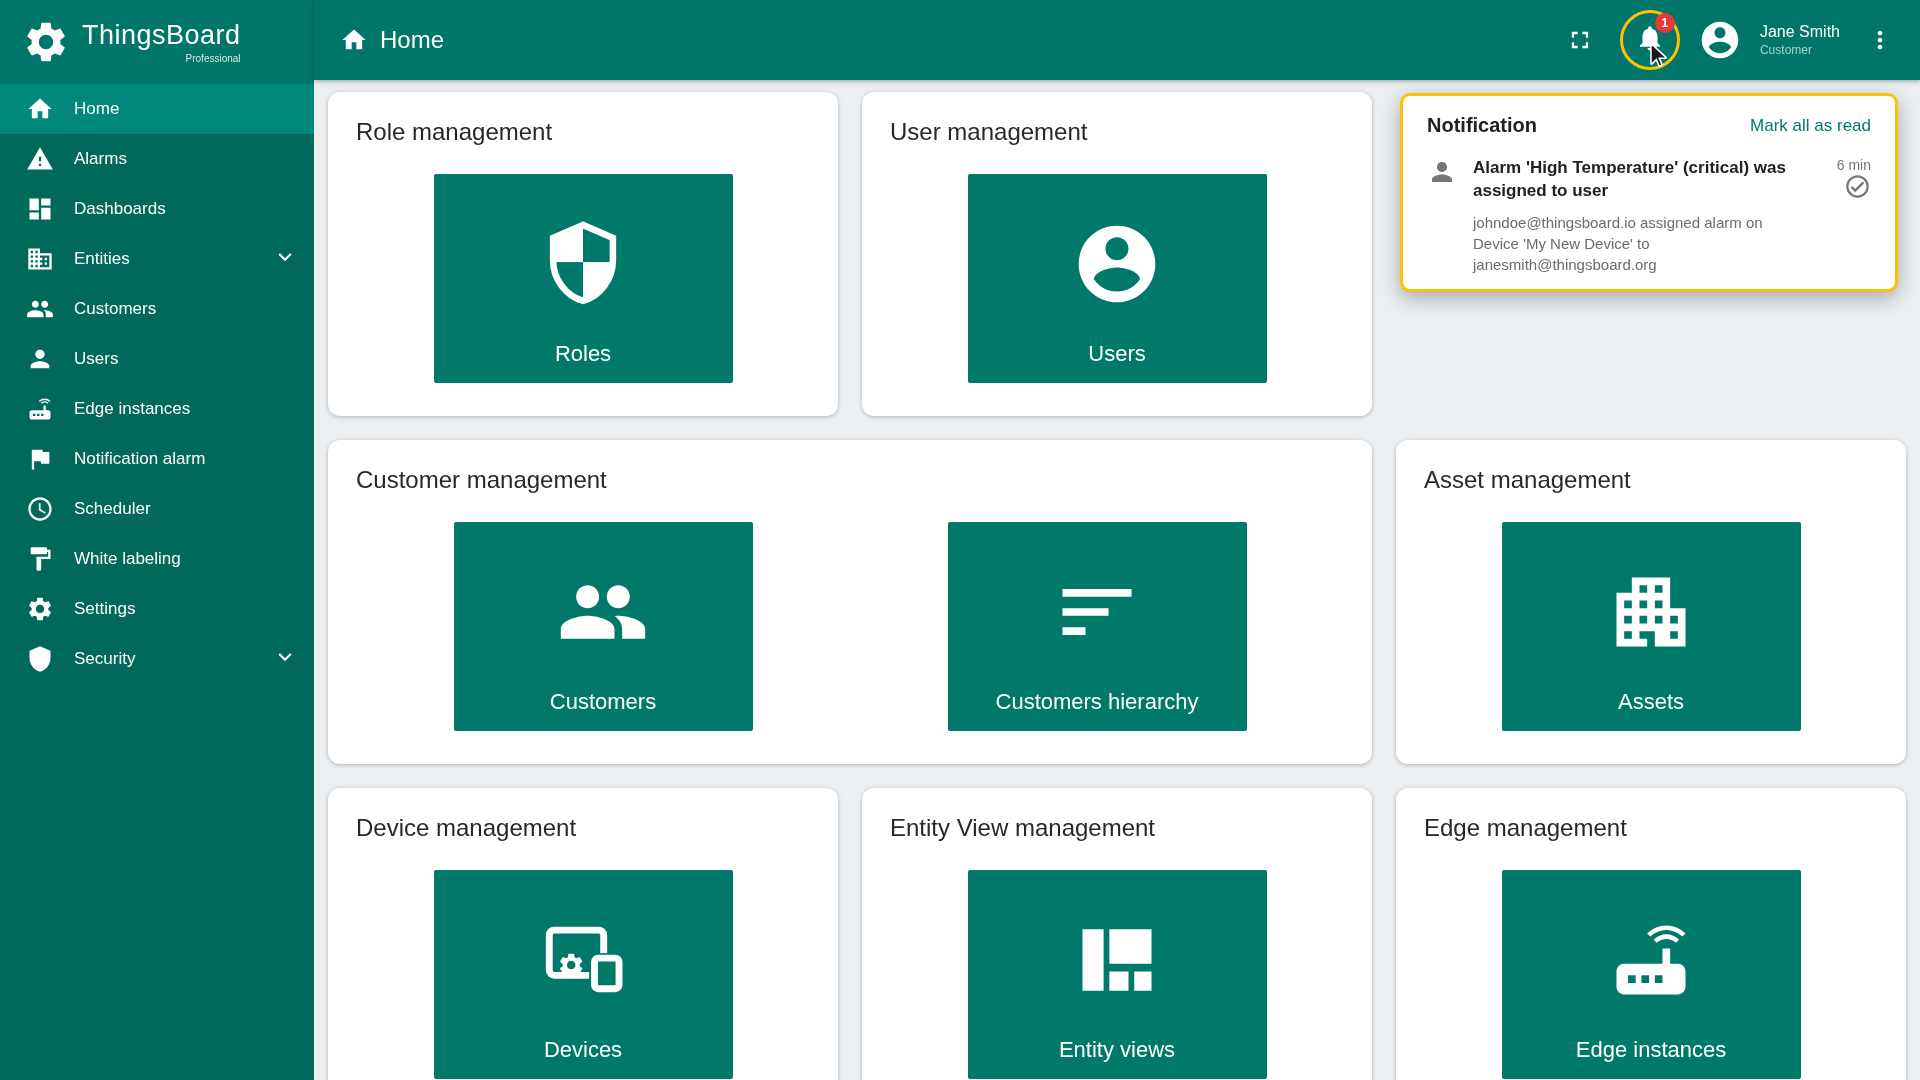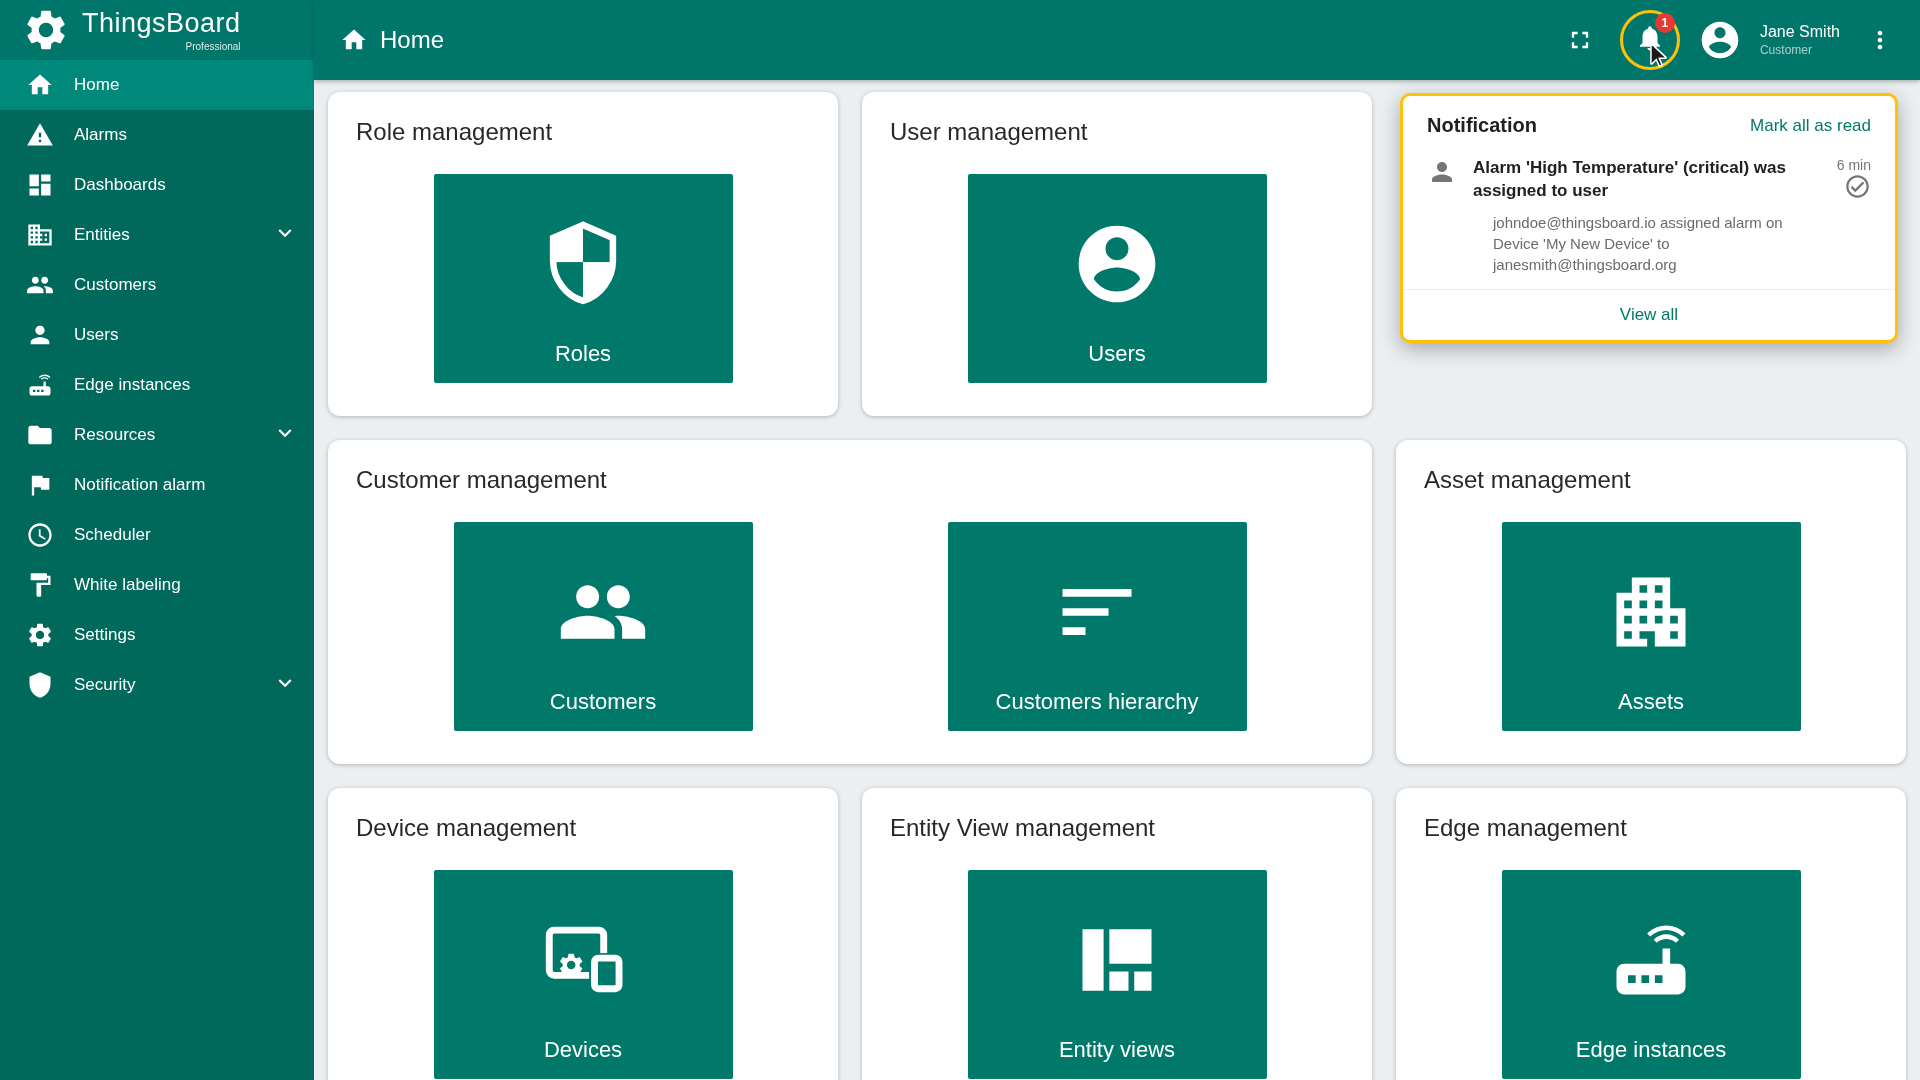--- a/index.html
+++ b/index.html
@@ -1,21 +1,21 @@
 <!DOCTYPE html>
 <html><head>
 <meta charset="utf-8">
 <style>
   * { margin:0; padding:0; box-sizing:border-box; }
   html,body { width:1920px; height:1080px; overflow:hidden; font-family:"Liberation Sans", sans-serif; background:#eceff1; }
   .app { display:flex; width:100%; height:100%; }
 
   
   .sidebar { width:314px; background:#00695c; color:#fff; flex-shrink:0; display:flex; flex-direction:column; }
-  .logo { height:60px; background:#00756a; display:flex; align-items:center; padding-left:22px; gap:12px; cursor:pointer; }
+  .logo { height:84px; background:#00756a; display:flex; align-items:center; padding-left:22px; gap:12px; cursor:pointer; }
   .logo svg { width:48px; height:48px; }
   .brand-text { display:flex; flex-direction:column; }
   .brand-name { font-size:27px; color:#fff; letter-spacing:.5px; }
   .brand-edition { font-size:10px; color:rgba(255,255,255,.85); text-align:right; margin-top:2px; }
   .nav { display:flex; flex-direction:column; }
   .nav-item { height:50px; display:flex; align-items:center; padding-left:26px; gap:20px; font-size:17px; font-weight:500; cursor:pointer; color:#fff; }
   .nav-item.active { background:#00897b; }
   .nav-item svg { width:28px; height:28px; fill:#fff; flex-shrink:0; }
   .nav-item .chev { margin-left:auto; margin-right:16px; }
   .nav-item .chev svg { width:26px; height:26px; }
@@ -50,21 +50,21 @@
 
   
   .popup { position:absolute; top:93px; right:22px; width:498px; background:#fff; border:3px solid #ffc107; border-radius:10px; box-shadow:0 6px 20px rgba(0,0,0,.3); z-index:20; }
   .popup-head { display:flex; align-items:center; justify-content:space-between; padding:18px 24px 10px 24px; }
   .popup-title { font-size:20px; font-weight:bold; color:#212121; }
   .mark-all { font-size:17px; font-weight:500; color:#00796b; cursor:pointer; }
   .notif-item { display:flex; padding:10px 24px 14px 24px; gap:16px; cursor:pointer; }
   .notif-avatar svg { width:30px; height:30px; fill:#757575; }
   .notif-content { flex:1; }
   .notif-title { font-size:17px; font-weight:bold; color:#212121; line-height:1.35; max-width:330px; }
-  .notif-body { font-size:15px; color:#6b6b6b; margin-top:9px; line-height:1.4; max-width:335px;margin-left:20px; }
+  .notif-body { font-size:15px; color:#6b6b6b; margin-top:9px; line-height:1.4; max-width:335px; }
   .notif-side { display:flex; flex-direction:column; align-items:flex-end; }
   .notif-time { font-size:14px; color:#757575; white-space:nowrap; }
   .check-btn svg { width:27px; height:27px; fill:#757575; cursor:pointer; }
   .popup-foot { border-top:1px solid #eee; padding:15px; text-align:center; font-size:17px; font-weight:500; color:#00796b; cursor:pointer; }
 </style>
 </head>
 <body>
 
 <div class="app">
 
@@ -117,29 +117,20 @@
         <svg viewBox="0 0 24 24">
             <path d="M12 12c2.21 0 4-1.79 4-4s-1.79-4-4-4-4 1.79-4 4 1.79 4 4 4zm0 2c-2.67 0-8 1.34-8 4v2h16v-2c0-2.66-5.33-4-8-4z"></path>
           </svg>
         <span>Users</span>
       </div>
       <div class="nav-item">
         <svg viewBox="0 0 24 24">
             <path d="M20.2 5.9l.8-.8C19.6 3.7 17.8 3 16 3s-3.6.7-5 2.1l.8.8C13 4.8 14.5 4.2 16 4.2s3 .6 4.2 1.7zm-.9.8c-.9-.9-2.1-1.4-3.3-1.4s-2.4.5-3.3 1.4l.8.8c.7-.7 1.6-1 2.5-1s1.8.3 2.5 1l.8-.8zM19 13h-2V9h-2v4H5c-1.1 0-2 .9-2 2v4c0 1.1.9 2 2 2h14c1.1 0 2-.9 2-2v-4c0-1.1-.9-2-2-2zM8 18H6v-2h2v2zm3.5 0h-2v-2h2v2zm3.5 0h-2v-2h2v2z"></path>
           </svg>
         <span>Edge instances</span>
-      </div>
-      <div class="nav-item">
-        <svg viewBox="0 0 24 24">
-            <path d="M10 4H4c-1.1 0-1.99.9-1.99 2L2 18c0 1.1.9 2 2 2h16c1.1 0 2-.9 2-2V8c0-1.1-.9-2-2-2h-8l-2-2z"></path>
-          </svg>
-        <span>Resources</span>
-        <span class="chev"><svg viewBox="0 0 24 24" fill="#fff">
-              <path d="M16.59 8.59L12 13.17 7.41 8.59 6 10l6 6 6-6z"></path>
-            </svg></span>
       </div>
       <div class="nav-item">
         <svg viewBox="0 0 24 24">
             <path d="M14.4 6L14 4H5v17h2v-7h5.6l.4 2h7V6z"></path>
           </svg>
         <span>Notification alarm</span>
       </div>
       <div class="nav-item">
         <svg viewBox="0 0 24 24">
             <path d="M11.99 2C6.47 2 2 6.48 2 12s4.47 10 9.99 10C17.52 22 22 17.52 22 12S17.52 2 11.99 2zm.01 18c-4.42 0-8-3.58-8-8s3.58-8 8-8 8 3.58 8 8-3.58 8-8 8zm.5-13H11v6l5.25 3.15.75-1.23-4.5-2.67z"></path>
@@ -342,17 +333,16 @@
         </div>
         <div class="notif-side">
           <span class="notif-time">6 min</span>
           <span class="check-btn">
             <svg viewBox="0 0 24 24">
                 <path d="M12 2C6.48 2 2 6.48 2 12s4.48 10 10 10 10-4.48 10-10S17.52 2 12 2zm0 18c-4.41 0-8-3.59-8-8s3.59-8 8-8 8 3.59 8 8-3.59 8-8 8zm4.59-12.42L10 14.17l-2.59-2.58L6 13l4 4 8-8z"></path>
               </svg>
           </span>
         </div>
       </div>
-      <div class="popup-foot">View all</div>
     </div>
 
   </div>
 </div>
 
 </body></html>

